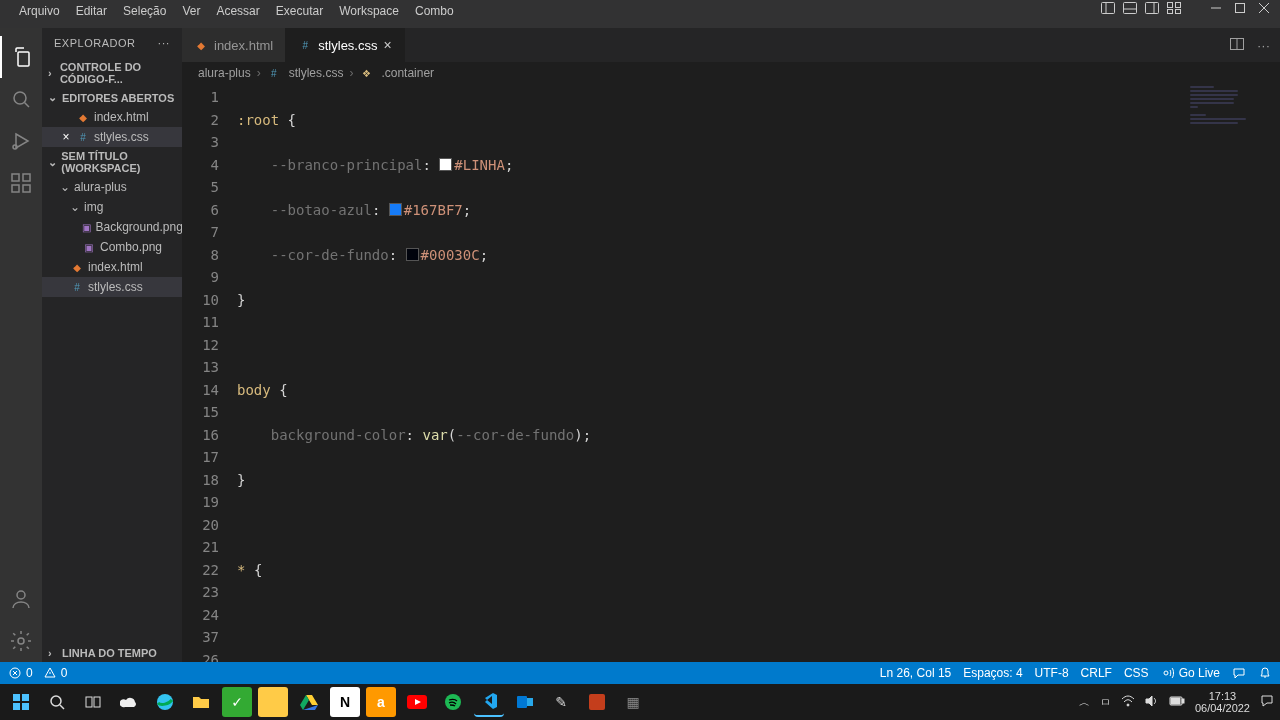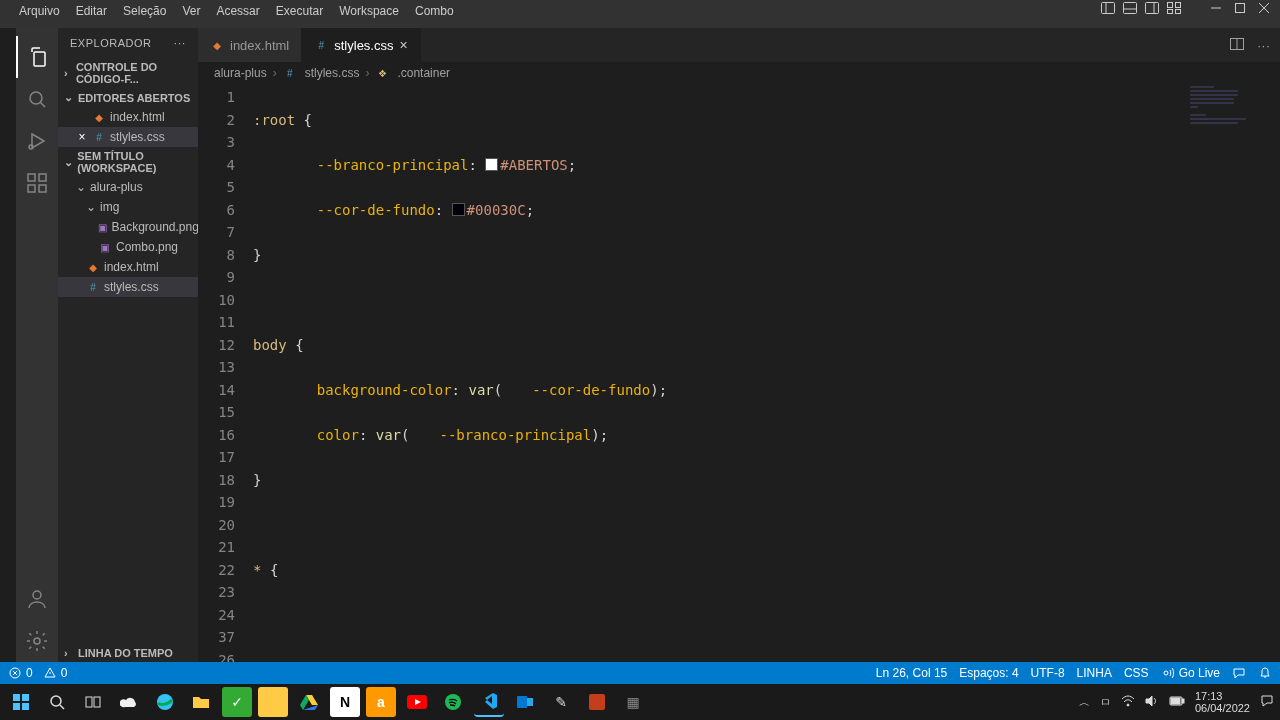--- a/index.html
+++ b/index.html
@@ -37,21 +37,20 @@
   .titlebar .layout-icons span, .titlebar .win-controls .wc {
     width: 16px; height: 16px; display: inline-flex; align-items: center; justify-content: center;
   }
   .titlebar svg { stroke: #cccccc; fill: none; }
   .wc { width: 40px; height: 28px; display: inline-flex; align-items: center; justify-content: center; }
 
   
   .main {
     display: flex;
     height: 634px; 
-    padding-left: 16px;
   }
   .activitybar {
     width: 42px;
     background: #333333;
     display: flex;
     flex-direction: column;
     align-items: center;
     padding-top: 8px;
   }
   .activitybar .ab-icon {
@@ -172,21 +171,21 @@
   .code .line { height: 22.5px; }
   .swatch {
     display: inline-block;
     width: 13px; height: 13px;
     border: 1px solid #555;
     vertical-align: -1px;
     margin-right: 2px;
   }
   
   .t-sel { color: #d7ba7d; }
-  .t-prop { color: #eab308; margin-left: 30px; }
+  .t-prop { color: #737373; }
   .t-val  { color: #ce9178; }
   .t-func { color: #dcdcaa; }
   .t-punc { color: #d4d4d4; }
 
   .minimap {
     position: absolute;
     right: 14px;
     top: 0;
     width: 80px;
     height: 100%;
@@ -223,21 +222,21 @@
   .taskbar .tb-icon {
     width: 30px; height: 30px;
     border-radius: 4px;
     display: flex; align-items: center; justify-content: center;
     font-size: 14px;
   }
   .taskbar .tray {
     margin-left: auto; display: flex; align-items: center; gap: 10px;
     color: #dddddd; font-size: 11px;
   }
-  .taskbar .clock { text-align: left; line-height: 12px; }
+  .taskbar .clock { text-align: center; line-height: 12px; }
 
   svg.ico16 { width: 18px; height: 18px; }
 </style>
 </head>
 <body>
 
 <div class="titlebar">
   <div class="menus">
     <span>Arquivo</span>
     <span>Editar</span>
@@ -452,27 +451,27 @@
           <div>20</div>
           <div>21</div>
           <div>22</div>
           <div>23</div>
           <div>24</div>
           <div>37</div>
           <div>26</div>
         </div>
       <div class="code" id="code">
 <div class="line"><span class="t-sel">:root</span> <span class="t-punc">{</span></div>
-<div class="line">    <span class="t-prop">--branco-principal</span><span class="t-punc">:</span> <span class="swatch" style="background:#FFFFFF"></span><span class="t-val">#ABERTOS</span><span class="t-punc">;</span></div>
+<div class="line">    <span class="t-prop">--branco-principal</span><span class="t-punc">:</span> <span class="swatch" style="background:#FFFFFF"></span><span class="t-val">#LINHA</span><span class="t-punc">;</span></div>
+<div class="line">    <span class="t-prop">--botao-azul</span><span class="t-punc">:</span> <span class="swatch" style="background:#167BF7"></span><span class="t-val">#167BF7</span><span class="t-punc">;</span></div>
 <div class="line">    <span class="t-prop">--cor-de-fundo</span><span class="t-punc">:</span> <span class="swatch" style="background:#00030C"></span><span class="t-val">#00030C</span><span class="t-punc">;</span></div>
 <div class="line"><span class="t-punc">}</span></div>
 <div class="line"></div>
 <div class="line"><span class="t-sel">body</span> <span class="t-punc">{</span></div>
 <div class="line">    <span class="t-prop">background-color</span><span class="t-punc">:</span> <span class="t-func">var</span><span class="t-punc">(</span><span class="t-prop">--cor-de-fundo</span><span class="t-punc">);</span></div>
-<div class="line">    <span class="t-prop">color</span><span class="t-punc">:</span> <span class="t-func">var</span><span class="t-punc">(</span><span class="t-prop">--branco-principal</span><span class="t-punc">);</span></div>
 <div class="line"><span class="t-punc">}</span></div>
 <div class="line"></div>
 <div class="line"><span class="t-sel">*</span> <span class="t-punc">{</span></div>
 
 
 
 
 
 
 
@@ -514,21 +513,21 @@
           <path d="M7 2l5 9H2z"></path>
           <line x1="7" y1="6" x2="7" y2="8"></line>
         </svg>
       <span>0</span>
     </span>
   </div>
   <div class="sb-right">
     <span class="sb-item">Ln 26, Col 15</span>
     <span class="sb-item">Espaços: 4</span>
     <span class="sb-item">UTF-8</span>
-    <span class="sb-item">LINHA</span>
+    <span class="sb-item">CRLF</span>
     <span class="sb-item">CSS</span>
     <span class="sb-item">
       <svg width="14" height="14" viewBox="0 0 14 14" stroke="#fff" fill="none">
           <circle cx="5" cy="7" r="2"></circle>
           <path d="M9 4c1 1 1 5 0 6M11 2c2 2 2 8 0 10"></path>
         </svg>
       <span>Go Live</span>
     </span>
     <span class="sb-item">
       <svg width="14" height="14" viewBox="0 0 14 14" stroke="#fff" fill="none">

